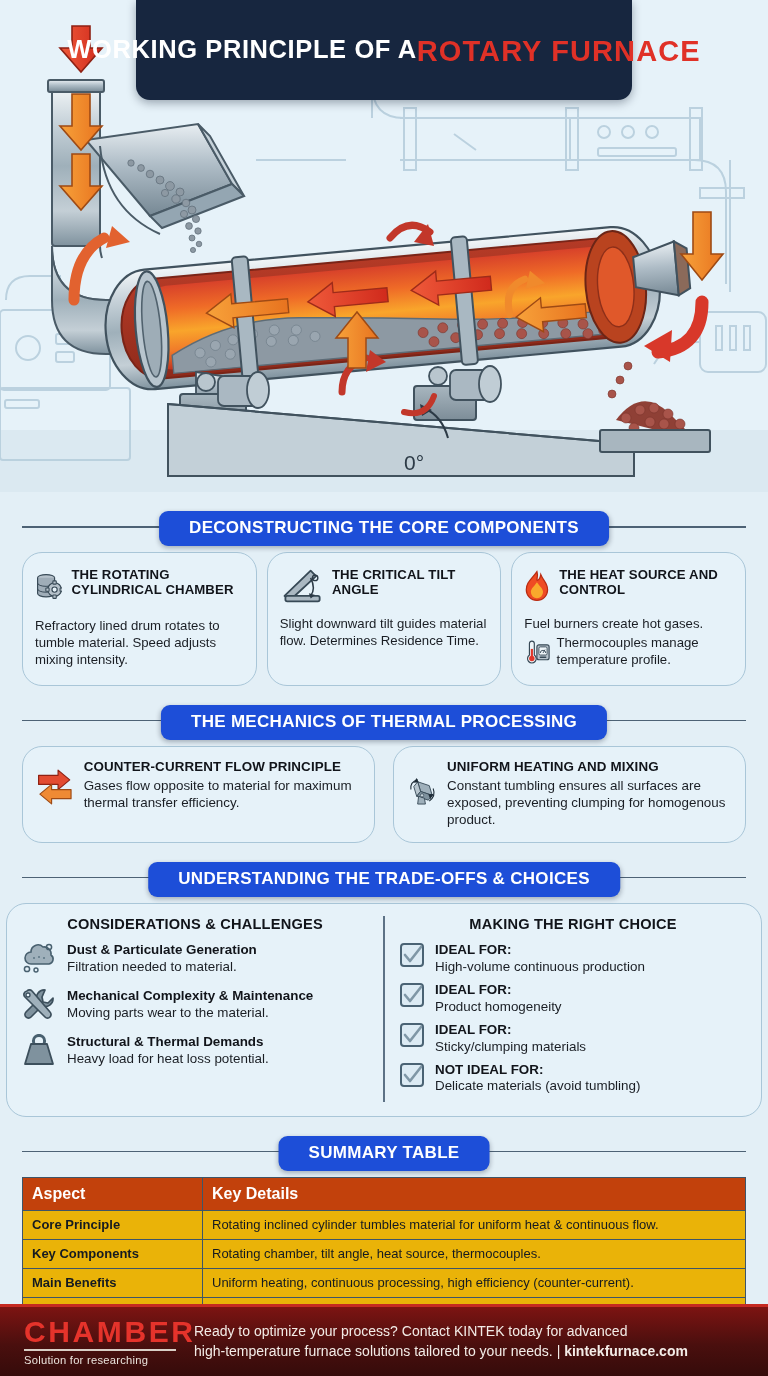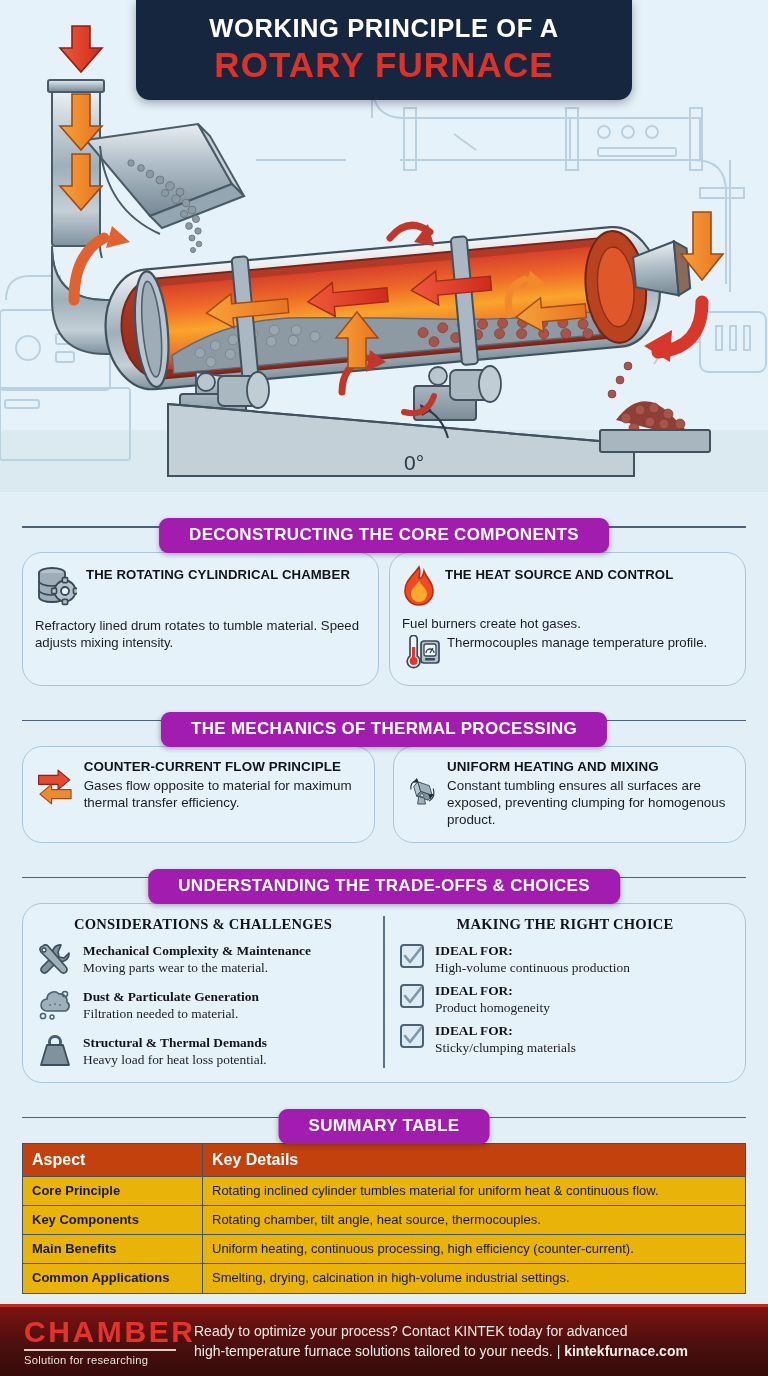--- a/index.html
+++ b/index.html
@@ -15,44 +15,44 @@
   .hero {
     position: relative; width: 768px; height: 492px;
     background: linear-gradient(180deg,#e9f3f9 0%, #e2eef6 60%, #dce9f2 100%);
     overflow: hidden;
   }
   .hero-bg { position: absolute; inset: 0; }
 
   .title-card {
     position: absolute; left: 136px; top: 0px; width: 496px; height: 100px;
     background: #17263f; border-radius: 0 0 14px 14px;
-    display: flex; flex-direction: column; align-items: center; justify-content: center;
+    display: flex; flex-direction: row; align-items: center; justify-content: center;
     box-shadow: 0 3px 10px rgba(10,20,40,.35);
     z-index: 20;
   }
   .title-top {
     color: #ffffff; font-size: 25.5px; font-weight: bold; letter-spacing: .6px;
     line-height: 1; white-space: nowrap;
   }
   .title-main {
-    color: #e03127; font-size: 35px; font-weight: bold; letter-spacing: 1.1px;
+    color: #e03127; font-size: 29px; font-weight: bold; letter-spacing: 1.1px;
     line-height: 1.08; margin-top: 4px; white-space: nowrap;
   }
 
   
   .content { position: relative; padding: 0 0 0 0; background: #e3eff6; }
 
   .sec-head { position: relative; height: 40px; margin: 14px 0 6px; }
   .sec-head .rule {
     position: absolute; left: 22px; right: 22px; top: 50%;
     height: 1.5px; background: #4d6275;
   }
   .sec-head .pill {
-    position: absolute; left: 50%; top: 12px; transform: translateX(-50%);
-    background: #a21caf; color: #fff; border-radius: 9px;
+    position: absolute; left: 50%; top: 5px; transform: translateX(-50%);
+    background: #1d4ed8; color: #fff; border-radius: 9px;
     padding: 7px 30px 8px; font-size: 17px; font-weight: bold; letter-spacing: .3px;
     white-space: nowrap; box-shadow: 0 2px 5px rgba(10,20,40,.3);
   }
 
   .card {
     background: #e6f2f9; border: 1.4px solid #a9c6d8; border-radius: 20px;
   }
 
   
   .cc-row { display: flex; gap: 10px; padding: 0 22px; }
@@ -62,21 +62,21 @@
   .cc-body { font-size: 13.2px; color: #1a1e24; line-height: 1.28; margin-top: 9px; }
   .cc-body.with-icons { display: flex; gap: 5px; align-items: flex-start; }
 
   
   .mech-row { display: flex; gap: 18px; padding: 0 22px; }
   .mech-card { flex: 1; padding: 12px 13px 14px; display: flex; gap: 10px; align-items: flex-start; }
   .mech-text-h { font-size: 13.4px; font-weight: bold; color: #11141a; letter-spacing: .1px;}
   .mech-text-b { font-size: 13.4px; color: #1a1e24; line-height: 1.27; margin-top: 3px; }
 
   
-  .to-card { margin: 0 22px; padding: 12px 0 14px; display: flex; font-family: Liberation Serif, serif; }
+  .to-card { margin: 0 6px; padding: 12px 0 14px; display: flex; }
   .to-col { flex: 1; padding: 0 14px; }
   .to-col.left { border-right: 2px solid #5d7286; }
   .to-h { text-align: center; font-size: 14.6px; font-weight: bold; color: #11141a; margin-bottom: 10px; letter-spacing: .2px;}
   .to-item { display: flex; gap: 10px; align-items: flex-start; margin-bottom: 13px; }
   .to-item:last-child { margin-bottom: 0; }
   .to-item .txt-h { font-size: 13.4px; font-weight: bold; color: #11141a; line-height: 1.18;}
   .to-item .txt-b { font-size: 13.4px; color: #1a1e24; line-height: 1.2; margin-top: 1px;}
   .to-col.right .to-item { margin-bottom: 7px; }
 
   
@@ -388,20 +388,33 @@
                 <rect x="8.4" y="-2.6" width="5" height="5.2" rx="1"></rect>
               </g>
               <circle r="4" fill="#e6f2f9" stroke="#374956" stroke-width="1.8"></circle>
             </g>
           </svg>
           <div class="cc-title">THE ROTATING CYLINDRICAL CHAMBER</div>
         </div>
         <div class="cc-body">Refractory lined drum rotates to tumble material. Speed adjusts mixing intensity.</div>
       </div>
 
+      <div class="card cc-card">
+        <div class="cc-top">
+          <svg width="48" height="42" viewBox="0 0 48 42">
+            <path d="M5 32 L34 4 L40 10 L12 36 Z" fill="#aab8c2" stroke="#374956" stroke-width="2" stroke-linejoin="round"></path>
+            <rect x="6" y="32" width="38" height="6" rx="2" fill="#aab8c2" stroke="#374956" stroke-width="2"></rect>
+            <path d="M34 12 q6 12 0 20" fill="none" stroke="#2c3a46" stroke-width="1.7"></path>
+            <path d="M32 29 l2 6 l5 -4 z" fill="#2c3a46"></path>
+            <circle cx="39" cy="12" r="3" fill="none" stroke="#2c3a46" stroke-width="1.5"></circle>
+          </svg>
+          <div class="cc-title">THE CRITICAL TILT ANGLE</div>
+        </div>
+        <div class="cc-body">Slight downward tilt guides material flow. Determines Residence Time.</div>
+      </div>
 
       <div class="card cc-card">
         <div class="cc-top">
           <svg width="34" height="42" viewBox="0 0 34 42">
             <path d="M17 2 C10 12 3 16 3 26 a14 14 0 0 0 28 0 C31 17 25 14 22 6 C21 12 19 14 17 13 C18 9 18 5 17 2 Z" fill="#ef4b23" stroke="#b82b12" stroke-width="1.6"></path>
             <path d="M17 16 C13 22 9 24 9 29 a8 8 0 0 0 16 0 C25 24 21 22 17 16 Z" fill="#f9a92c"></path>
           </svg>
           <div class="cc-title">THE HEAT SOURCE AND CONTROL</div>
         </div>
         <div class="cc-body">Fuel burners create hot gases.</div>
@@ -461,50 +474,50 @@
       <div class="rule"></div>
       <div class="pill">UNDERSTANDING THE TRADE-OFFS &amp; CHOICES</div>
     </div>
 
     <div class="card to-card">
       <div class="to-col left">
         <div class="to-h">CONSIDERATIONS &amp; CHALLENGES</div>
 
         <div class="to-item">
           <svg width="36" height="32" viewBox="0 0 36 32">
-            <path d="M24 2 a8 8 0 0 0 -8 11 L5 24 a3.5 3.5 0 0 0 5 5 L21 18 a8 8 0 0 0 11 -8 l-5 5 l-5 -1 l-1 -5 z" fill="#7f929e" stroke="#3c4f5c" stroke-width="1.7" stroke-linejoin="round"></path>
-            <path d="M6 3 a3.5 3.5 0 0 1 5 0 L29 24 a3.5 3.5 0 0 1 -5 5 L4 9 a3.5 3.5 0 0 1 2 -6 z" fill="#9fb0bb" stroke="#3c4f5c" stroke-width="1.7" stroke-linejoin="round"></path>
-            <circle cx="7" cy="7" r="2" fill="#e6f2f9" stroke="#3c4f5c" stroke-width="1.3"></circle>
-          </svg>
-          <div>
-            <div class="txt-h">Mechanical Complexity &amp; Maintenance</div>
-            <div class="txt-b">Moving parts wear to the material.</div>
-          </div>
-        </div>
-
-        <div class="to-item">
-          <svg width="36" height="32" viewBox="0 0 36 32">
             <path d="M10 22 a6 6 0 0 1 0 -12 a7 7 0 0 1 12 -5 a7 7 0 0 1 8 8 a5 5 0 0 1 -2 9 z" fill="#9fb0bb" stroke="#48606f" stroke-width="1.6"></path>
             <circle cx="28" cy="5" r="2.6" fill="none" stroke="#48606f" stroke-width="1.5"></circle>
             <circle cx="6" cy="27" r="2.6" fill="none" stroke="#48606f" stroke-width="1.5"></circle>
             <circle cx="15" cy="28" r="2" fill="none" stroke="#48606f" stroke-width="1.4"></circle>
             <g fill="#5c7685">
                 <circle cx="13" cy="16" r="1"></circle>
                 <circle cx="18" cy="15" r="1"></circle>
                 <circle cx="23" cy="16" r="1"></circle>
               </g>
           </svg>
           <div>
             <div class="txt-h">Dust &amp; Particulate Generation</div>
             <div class="txt-b">Filtration needed to material.</div>
           </div>
         </div>
 
         <div class="to-item">
           <svg width="36" height="32" viewBox="0 0 36 32">
+            <path d="M24 2 a8 8 0 0 0 -8 11 L5 24 a3.5 3.5 0 0 0 5 5 L21 18 a8 8 0 0 0 11 -8 l-5 5 l-5 -1 l-1 -5 z" fill="#7f929e" stroke="#3c4f5c" stroke-width="1.7" stroke-linejoin="round"></path>
+            <path d="M6 3 a3.5 3.5 0 0 1 5 0 L29 24 a3.5 3.5 0 0 1 -5 5 L4 9 a3.5 3.5 0 0 1 2 -6 z" fill="#9fb0bb" stroke="#3c4f5c" stroke-width="1.7" stroke-linejoin="round"></path>
+            <circle cx="7" cy="7" r="2" fill="#e6f2f9" stroke="#3c4f5c" stroke-width="1.3"></circle>
+          </svg>
+          <div>
+            <div class="txt-h">Mechanical Complexity &amp; Maintenance</div>
+            <div class="txt-b">Moving parts wear to the material.</div>
+          </div>
+        </div>
+
+        <div class="to-item">
+          <svg width="36" height="32" viewBox="0 0 36 32">
             <circle cx="18" cy="7" r="5.6" fill="none" stroke="#48606f" stroke-width="3"></circle>
             <path d="M10 10 h16 l6 20 h-28 z" fill="#7f929e" stroke="#3c4f5c" stroke-width="1.8" stroke-linejoin="round"></path>
           </svg>
           <div>
             <div class="txt-h">Structural &amp; Thermal Demands</div>
             <div class="txt-b">Heavy load for heat loss potential.</div>
           </div>
         </div>
       </div>
 
@@ -537,20 +550,30 @@
           <svg width="26" height="26" viewBox="0 0 26 26">
             <rect x="2" y="2" width="22" height="22" rx="3" fill="#dcebf4" stroke="#4a6374" stroke-width="2"></rect>
             <path d="M6 13 l5 6 l11 -14" fill="none" stroke="#7f97a6" stroke-width="2.6" stroke-linecap="round" stroke-linejoin="round"></path>
           </svg>
           <div>
             <div class="txt-h">IDEAL FOR:</div>
             <div class="txt-b">Sticky/clumping materials</div>
           </div>
         </div>
 
+        <div class="to-item">
+          <svg width="26" height="26" viewBox="0 0 26 26">
+            <rect x="2" y="2" width="22" height="22" rx="3" fill="#dcebf4" stroke="#4a6374" stroke-width="2"></rect>
+            <path d="M6 13 l5 6 l11 -14" fill="none" stroke="#7f97a6" stroke-width="2.6" stroke-linecap="round" stroke-linejoin="round"></path>
+          </svg>
+          <div>
+            <div class="txt-h">NOT IDEAL FOR:</div>
+            <div class="txt-b">Delicate materials (avoid tumbling)</div>
+          </div>
+        </div>
       </div>
     </div>
 
     <div class="sec-head">
       <div class="rule"></div>
       <div class="pill">SUMMARY TABLE</div>
     </div>
 
     <div class="tbl-wrap">
       <table>

